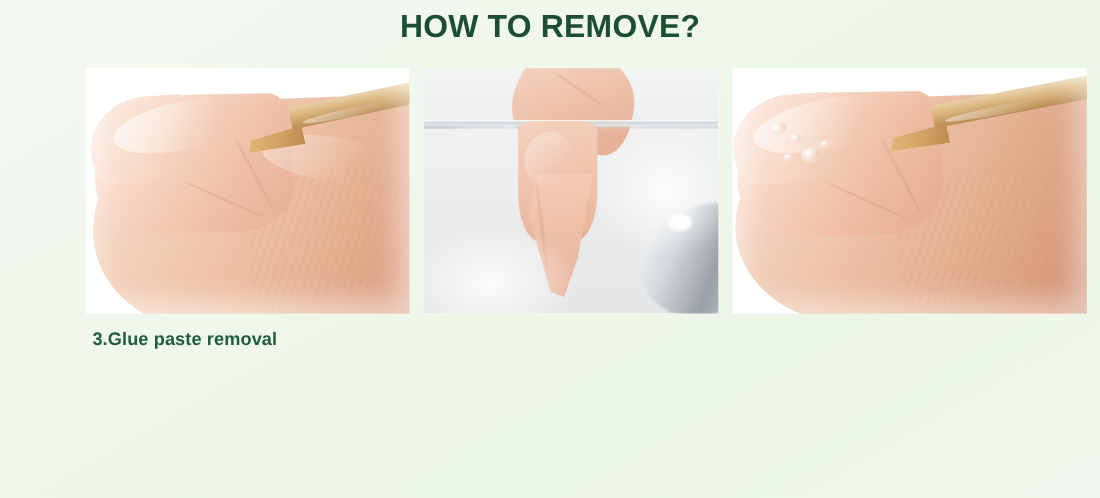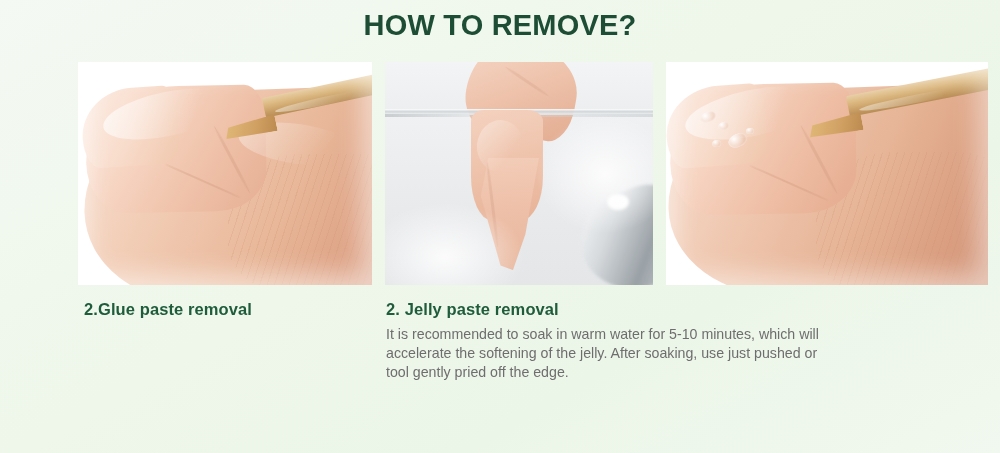--- a/index.html
+++ b/index.html
@@ -276,21 +276,17 @@
                   border-radius: 2px 1px 1px 3px;
                   clip-path: polygon(8% 22%, 100% 0%, 100% 100%, 0% 84%);"></div>
       <div class="sheen" style="left:192px; top:32px; width:124px; height:8px; transform: rotate(-11deg); opacity:0.55;"></div>
 
       <div style="position:absolute; inset:0; pointer-events:none;
                   box-shadow: inset 0 0 26px 10px rgba(255,255,255,0.5);"></div>
     </div>
   </div>
 
   <div class="caption" id="caption-1">
-    <p class="caption-title">2.Glue paste removal</p>
-  </div>
-
-  <div class="caption" id="caption-2">
-    <p class="caption-title">2. Jelly paste removal</p>
-    <p class="caption-body">It is recommended to soak in warm water for 5-10 minutes, which will accelerate the softening of the jelly. After soaking, use just pushed or tool gently pried off the edge.</p>
-  </div>
+    <p class="caption-title">3.Glue paste removal</p>
+  </div>
+
 
 </div>
 
 </body></html>

